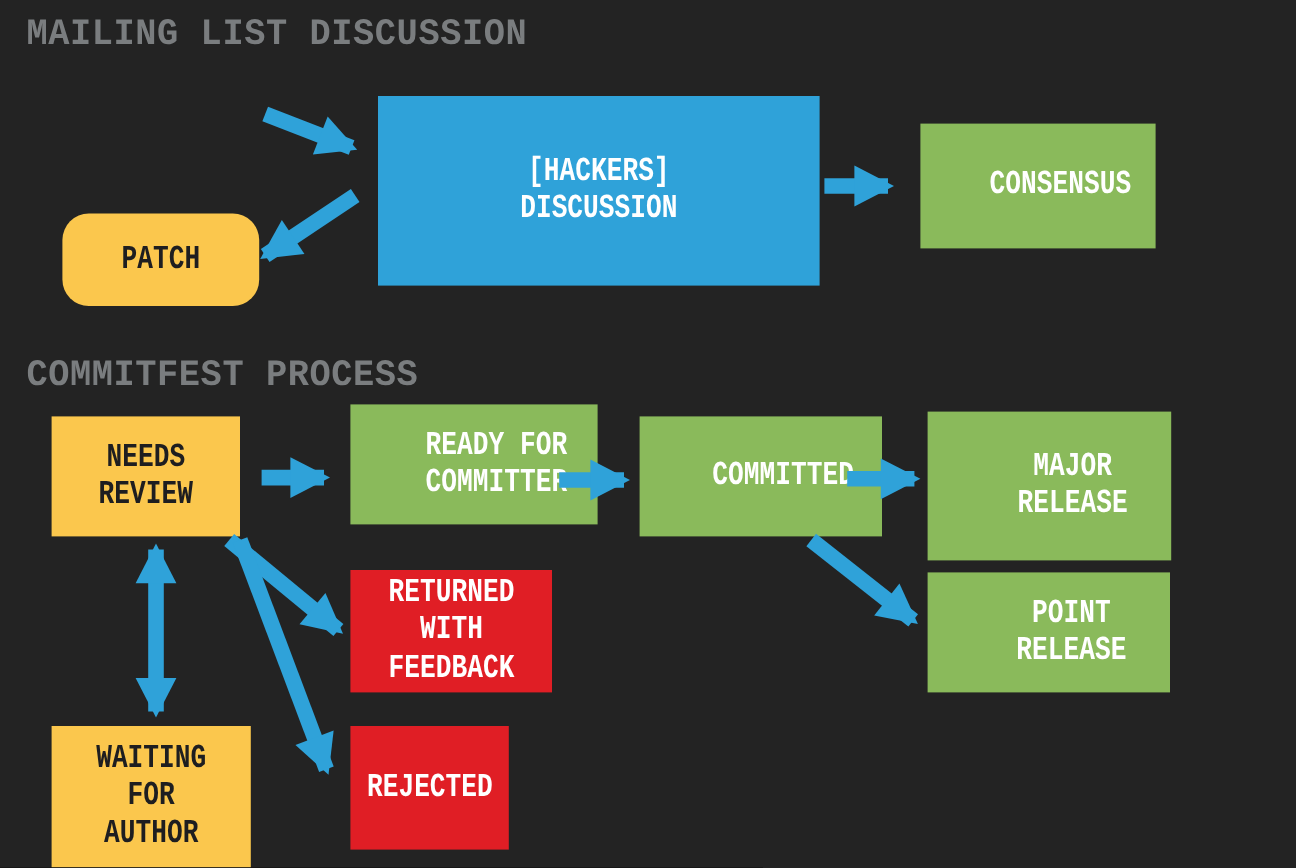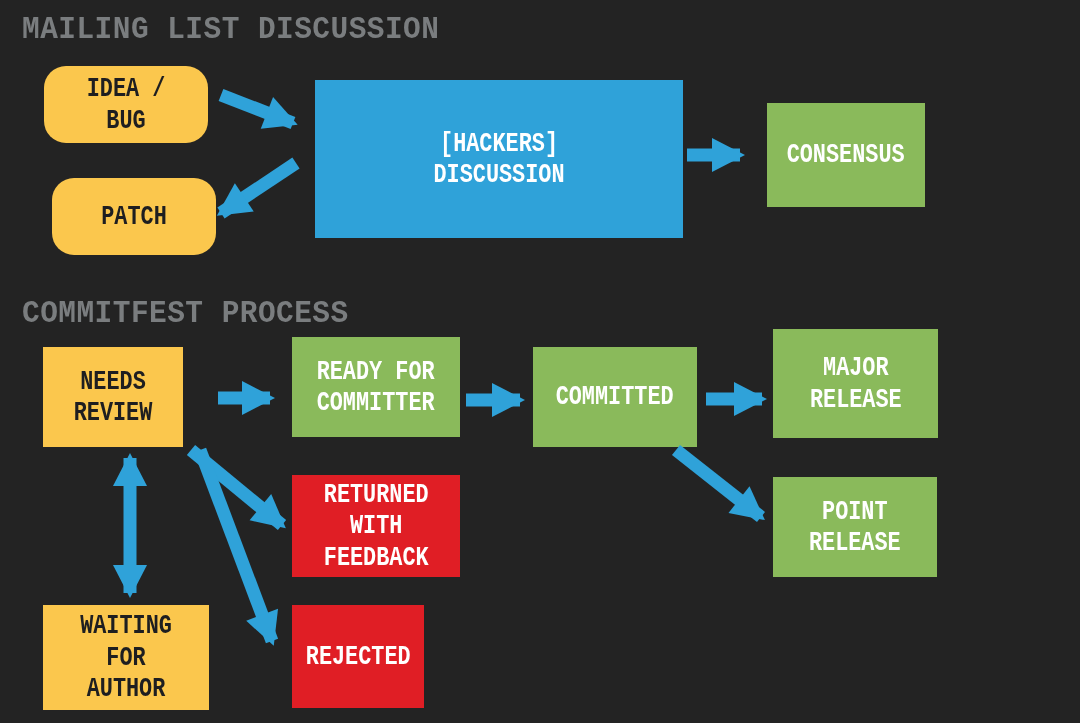--- a/index.html
+++ b/index.html
@@ -13,21 +13,21 @@
     font-size:31px;font-weight:bold;letter-spacing:0.5px;
     color:var(--title,#7a7d7f);
     transform:scaleX(0.95);transform-origin:left center;
     white-space:nowrap;
   }
   .node{
     position:absolute;display:flex;align-items:center;justify-content:center;
   }
   .node.yellow{background:var(--yellow,#fbc74d);}
   .node.blue{background:var(--blue,#2fa2d9);justify-content:center;}
-  .node.green{background:var(--green,#8aba5b);}
+  .node.green{background:var(--green,#8aba5b);padding-left:38px;}
   .node.red{background:var(--red,#e01e25);align-items:center;}
   .node.rounded{border-radius:22px;}
   .lbl{
     display:block;white-space:pre-line;text-align:center;
     font-weight:bold;font-size:28px;line-height:1.12;
     transform:scaleX(0.78);transform-origin:center center;
     color:var(--light-text,#ffffff);
   }
   .lbl.dark{color:var(--dark-text,#1e1e20);}
   svg.arrows{position:absolute;left:0;top:0;pointer-events:none;}
@@ -36,71 +36,68 @@
 </style>
 </head>
 <body>
 
 <div class="canvas">
 
   <div class="section-title" style="left:22px;top:12px">MAILING LIST DISCUSSION</div>
 
   <div class="section-title" style="left:22px;top:296px">COMMITFEST PROCESS</div>
 
-  <div class="node yellow rounded" style="left:44px;top:66px;width:164px;height:77px">
-    <span class="lbl dark">IDEA / BUG</span>
-  </div>
 
   <div class="node yellow rounded" style="left:52px;top:178px;width:164px;height:77px">
     <span class="lbl dark">PATCH</span>
   </div>
 
   <div class="node blue" style="left:315px;top:80px;width:368px;height:158px">
     <span class="lbl">[HACKERS]
 DISCUSSION</span>
   </div>
 
   <div class="node green" style="left:767px;top:103px;width:158px;height:104px">
     <span class="lbl">CONSENSUS</span>
   </div>
 
-  <div class="node yellow" style="left:43px;top:347px;width:140px;height:100px">
+  <div class="node yellow" style="left:43px;top:347px;width:157px;height:100px">
     <span class="lbl dark">NEEDS REVIEW</span>
   </div>
 
   <div class="node green" style="left:292px;top:337px;width:168px;height:100px">
     <span class="lbl">READY FOR
 COMMITTER</span>
   </div>
 
   <div class="node green" style="left:533px;top:347px;width:164px;height:100px">
     <span class="lbl">COMMITTED</span>
   </div>
 
-  <div class="node green" style="left:773px;top:329px;width:165px;height:109px">
+  <div class="node green" style="left:773px;top:343px;width:165px;height:124px">
     <span class="lbl">MAJOR
 RELEASE</span>
   </div>
 
   <div class="node green" style="left:773px;top:477px;width:164px;height:100px">
     <span class="lbl">POINT
 RELEASE</span>
   </div>
 
   <div class="node red" style="left:292px;top:475px;width:168px;height:102px">
     <span class="lbl">RETURNED
 WITH
 FEEDBACK</span>
   </div>
 
   <div class="node red" style="left:292px;top:605px;width:132px;height:103px">
     <span class="lbl">REJECTED</span>
   </div>
 
-  <div class="node yellow" style="left:43px;top:605px;width:166px;height:105px">
+  <div class="node yellow" style="left:43px;top:605px;width:166px;height:118px">
     <span class="lbl dark">WAITING FOR
 AUTHOR</span>
   </div>
 
   <svg class="arrows" width="1080" height="723" viewBox="0 0 1080 723">
     <defs>
       <marker id="ah" markerUnits="userSpaceOnUse" markerWidth="36" markerHeight="36" refX="30" refY="18" orient="auto-start-reverse">
         <path d="M2,1 L35,18 L2,35 Z"></path>
       </marker>
     </defs>

